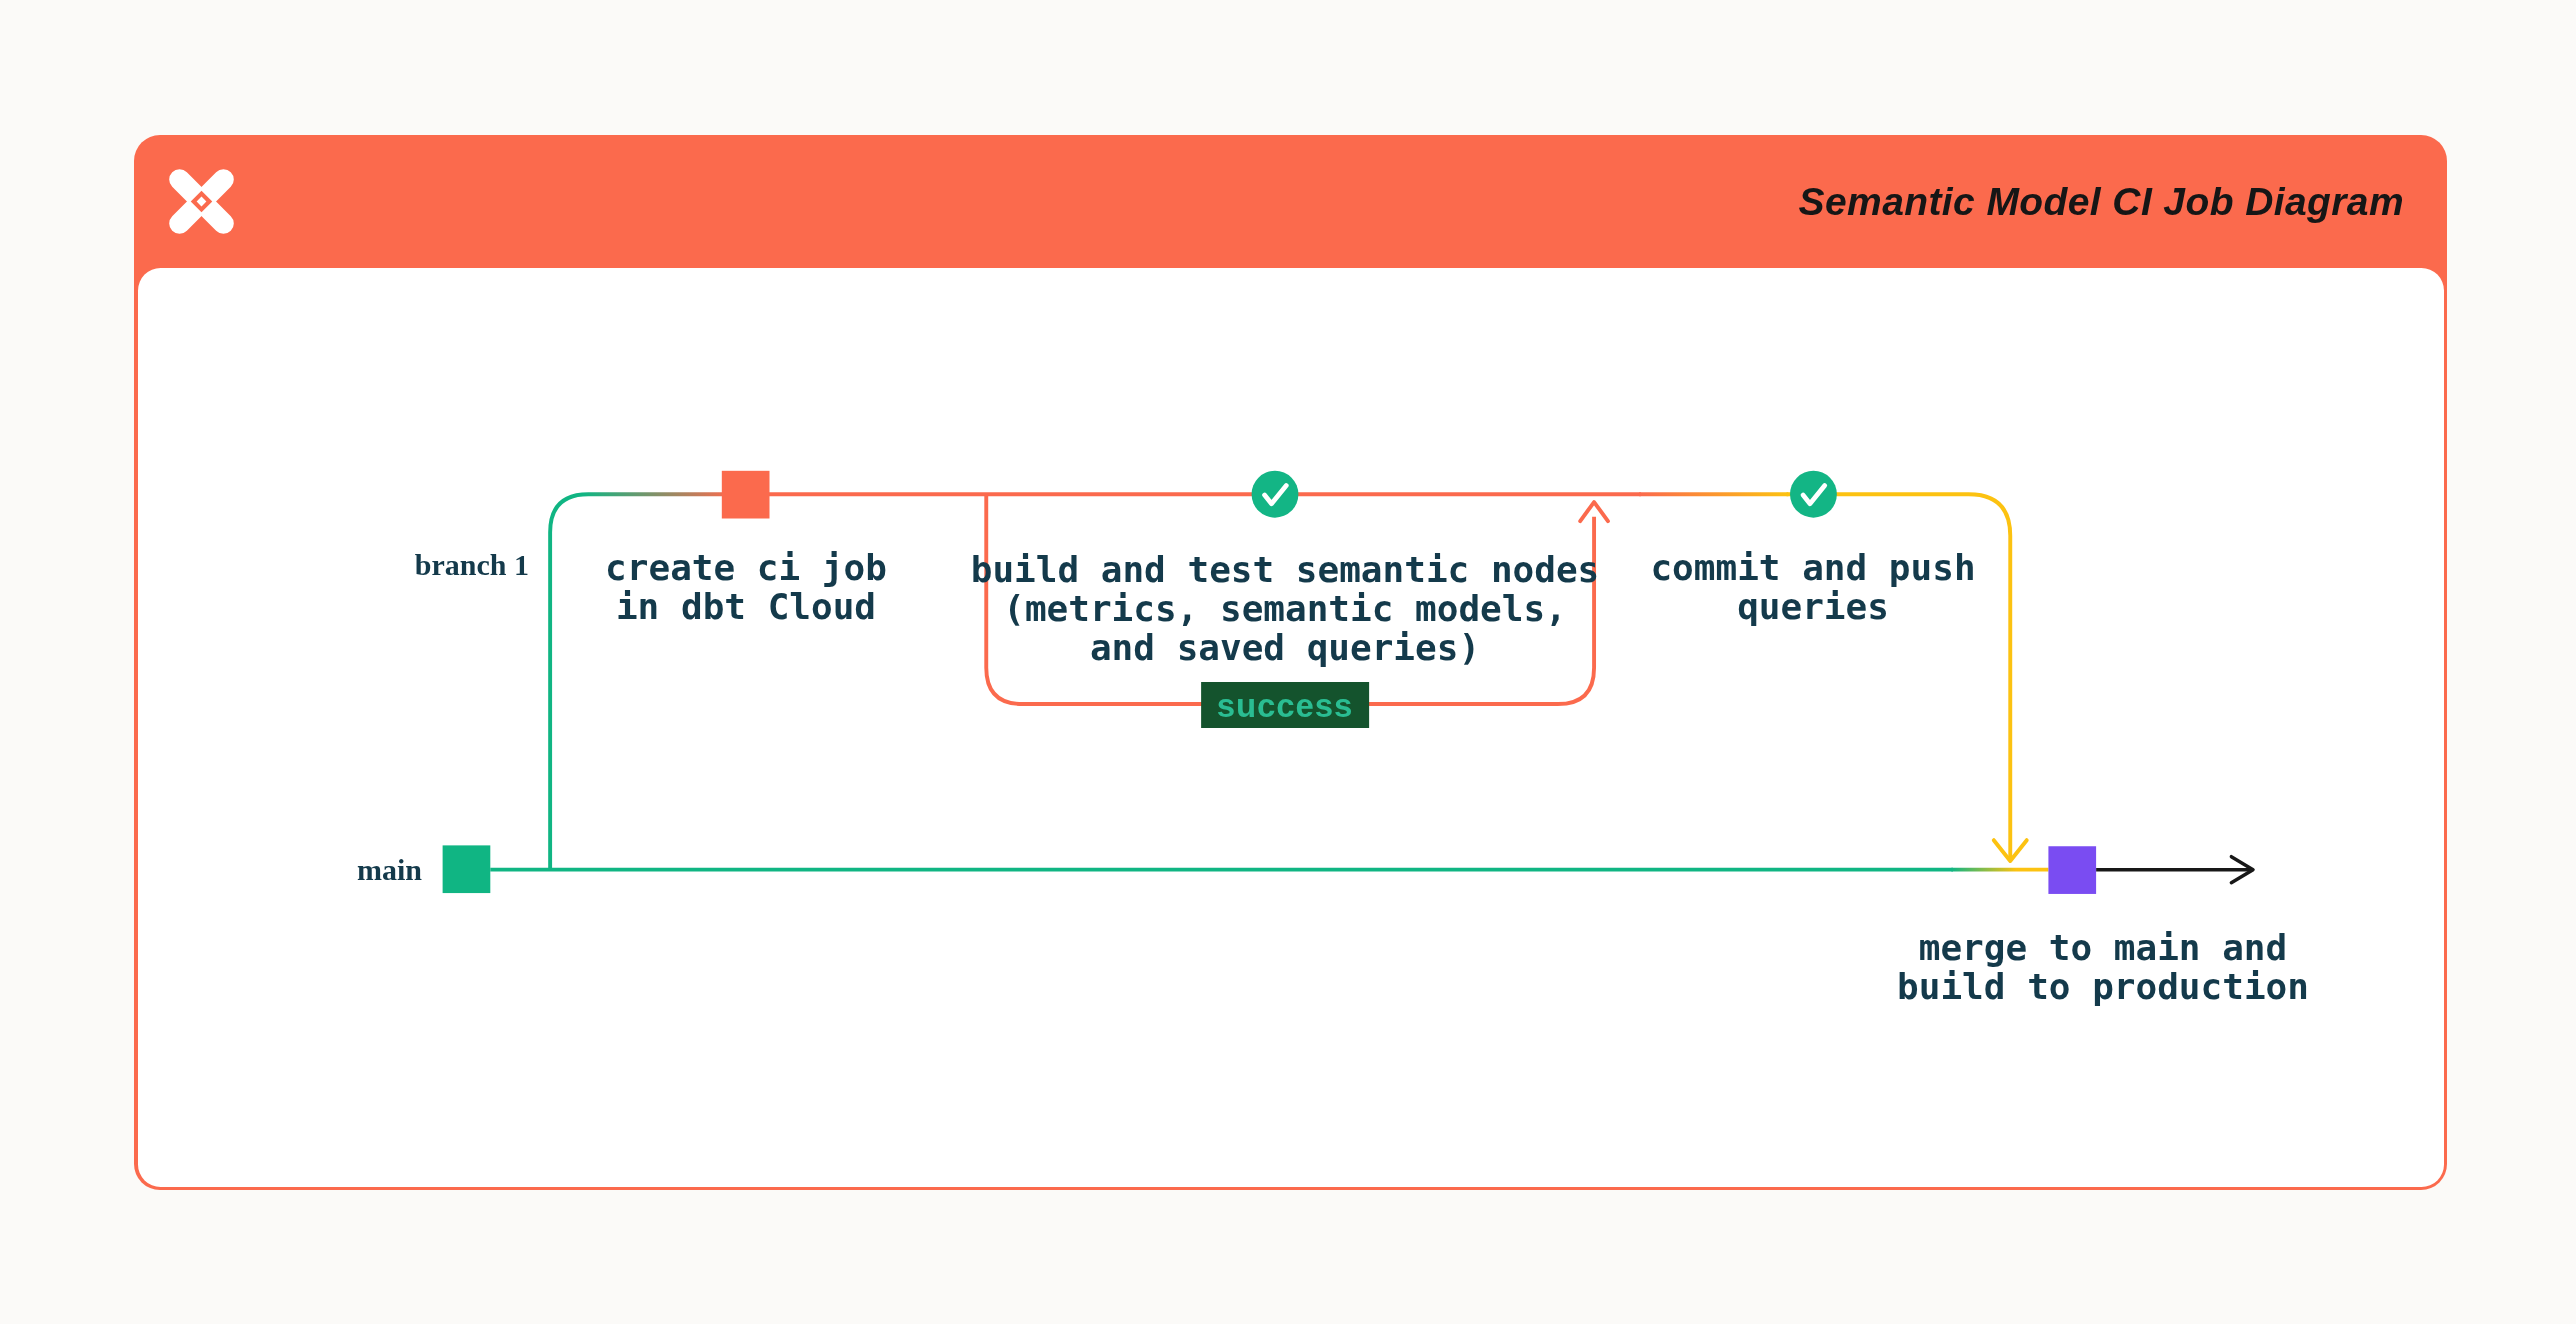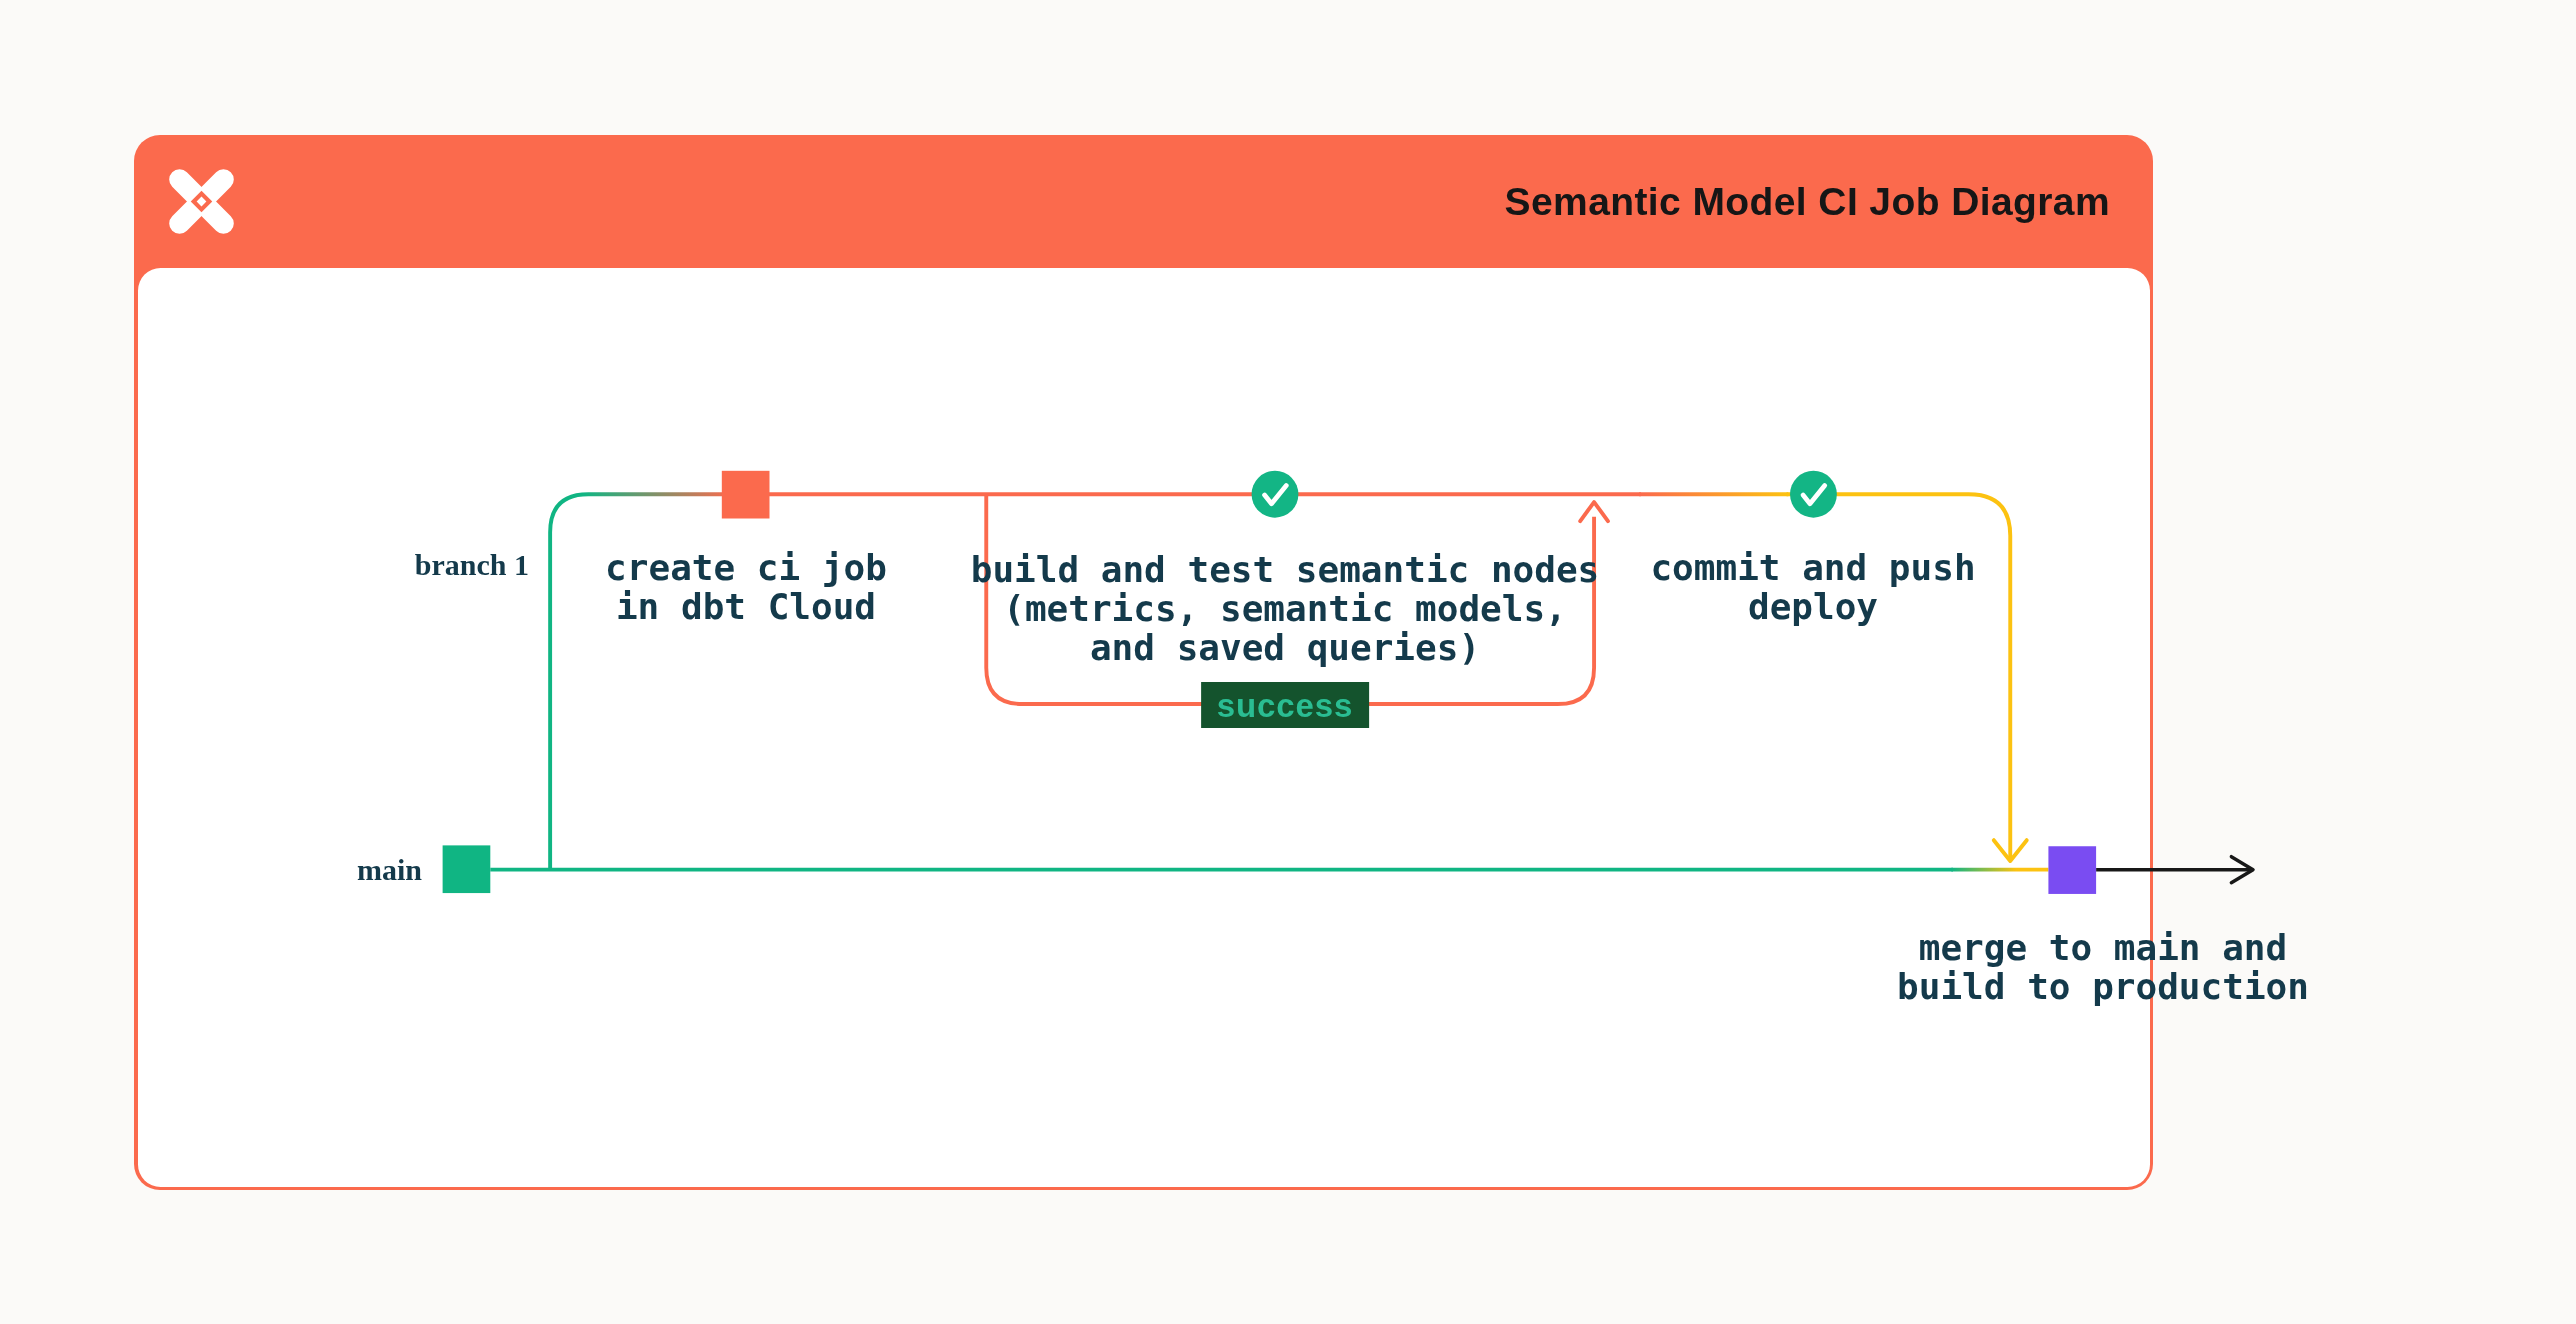--- a/index.html
+++ b/index.html
@@ -2,22 +2,22 @@
 <html style="font-size:14px"><head>
 <meta charset="utf-8">
 <style>
   html,body{margin:0;padding:0;}
   body{
     width:2576px;height:1324px;position:relative;overflow:hidden;
     background:#fbfaf8;
     font-family:"Liberation Sans",sans-serif;
   }
   .card{
-    position:absolute;left:134px;top:135px;width:2019px;height:1055px;
-    background:#fb6a4d;border-radius:26px;
+    position:absolute;left:134px;top:135px;width:2313px;height:1055px;
+    background:#fb6a4d;border-radius:26px;font-style:italic;
   }
   .card-header{
     position:absolute;left:0;top:0;right:0;height:133px;
     display:flex;align-items:center;padding:0 43px 0 33px;box-sizing:border-box;
   }
   .card-title{
     margin-left:auto;
     font-size:39px;font-weight:bold;color:#161616;letter-spacing:0.4px;
   }
   .card-body{
@@ -113,21 +113,21 @@
   <div>create ci job</div>
   <div>in dbt Cloud</div>
 </div>
 <div class="node-text" style="left:1285px;top:550px;">
   <div>build and test semantic nodes</div>
   <div>(metrics, semantic models,</div>
   <div>and saved queries)</div>
 </div>
 <div class="node-text" style="left:1813px;top:548px;">
   <div>commit and push</div>
-  <div>deploy</div>
+  <div>queries</div>
 </div>
 <div class="node-text" style="left:2103px;top:928px;">
   <div>merge to main and</div>
   <div>build to production</div>
 </div>
 
 <div class="success-label" style="left:1285px;top:682px;">success</div>
 
 
 </body></html>

